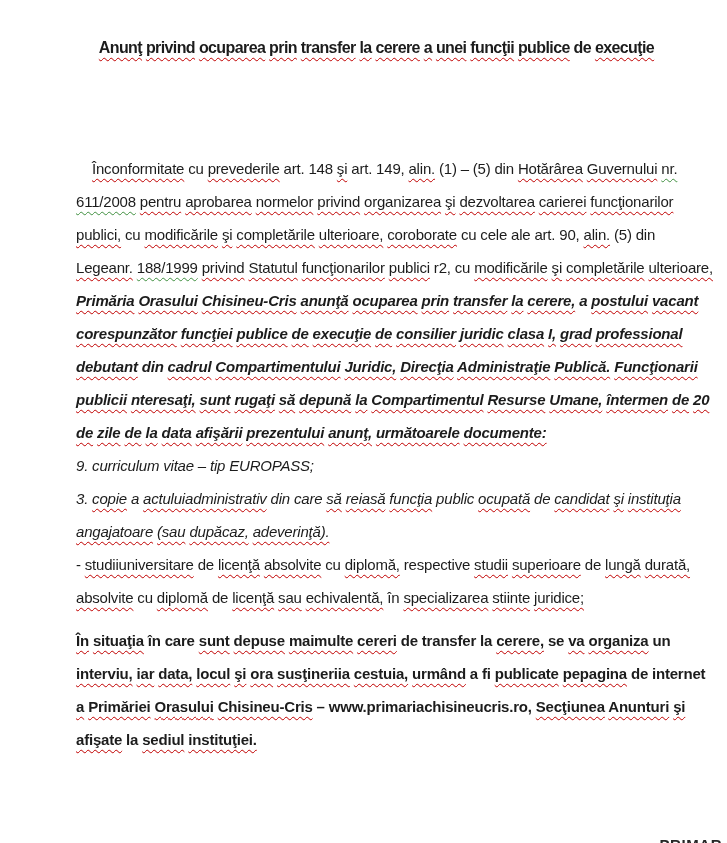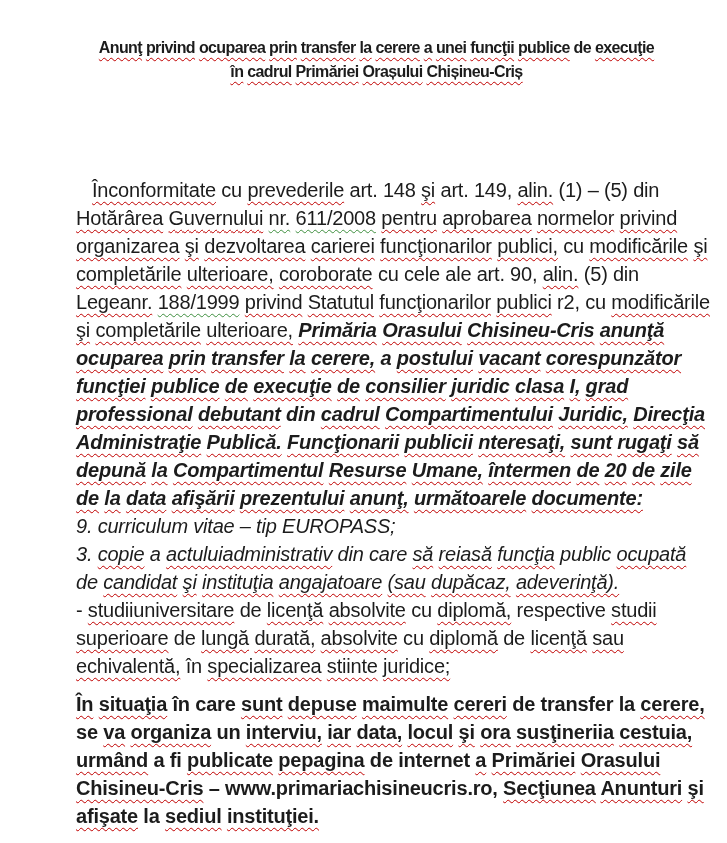--- a/index.html
+++ b/index.html
@@ -20,22 +20,22 @@
     text-align:center;
     font-weight:700;
     font-size:16px;
     line-height:24px;
     letter-spacing:-0.6px;
     white-space:nowrap;
     margin-left:-50px;
     margin-right:-14px;
   }
   .para{
-    font-size:20px;
-    line-height:28px;
+    font-size:15px;
+    line-height:33px;
     letter-spacing:-0.2px;
   }
   .p1{text-indent:16px;margin-top:92px;}
   .mt-list{margin-top:23px;}
   .mt-cond{margin-top:14px;}
   .mt-int{margin-top:10px;font-weight:bold;}
   .sig{
     text-align:right;
     font-weight:700;
     font-size:15px;
@@ -63,21 +63,20 @@
     text-decoration-thickness:1px;
     text-underline-offset:4px;
   }
 </style>
 </head>
 <body style="background: rgb(255, 255, 255); color: rgb(28, 28, 28);">
 
 <div class="doc">
   <div>
       <div class="block title-line"><span><span class="sp">Anunţ</span> <span class="sp">privind</span> <span class="sp">ocuparea</span> <span class="sp">prin</span> <span class="sp">transfer</span> <span class="sp">la</span> <span class="sp">cerere</span> <span class="sp">a</span> <span class="sp">unei</span> <span class="sp">funcţii</span> <span class="sp">publice</span></span><span> de </span><span><span class="sp">execuţie</span></span></div>
-      <div class="block title-line"><span><span class="sp">în</span> <span class="sp">cadrul</span> <span class="sp">Primăriei</span> <span class="sp">Orașului</span> <span class="sp">Chișineu-Criș</span></span></div>
       <div class="block para p1"><span><span class="sp">Înconformitate</span></span><span> cu </span><span><span class="sp">prevederile</span></span><span> art. 148 </span><span><span class="sp">şi</span></span><span> art. 149, </span><span><span class="sp">alin.</span></span><span> (1) – (5) din </span><span><span class="sp">Hotărârea</span> <span class="sp">Guvernului</span></span><span> </span><span><span class="gr">nr.</span> <span class="gr">611/2008</span></span><span> </span><span><span class="sp">pentru</span> <span class="sp">aprobarea</span> <span class="sp">normelor</span> <span class="sp">privind</span> <span class="sp">organizarea</span> <span class="sp">şi</span> <span class="sp">dezvoltarea</span> <span class="sp">carierei</span> <span class="sp">funcţionarilor</span> <span class="sp">publici,</span></span><span> cu </span><span><span class="sp">modificările</span> <span class="sp">şi</span> <span class="sp">completările</span> <span class="sp">ulterioare,</span> <span class="sp">coroborate</span></span><span> cu cele ale art. 90, </span><span><span class="sp">alin.</span></span><span> (5) din </span><span><span class="sp">Legeanr.</span></span><span> </span><span><span class="gr">188/1999</span></span><span> </span><span><span class="sp">privind</span> <span class="sp">Statutul</span> <span class="sp">funcţionarilor</span> <span class="sp">publici</span></span><span> r2, cu </span><span><span class="sp">modificările</span> <span class="sp">şi</span> <span class="sp">completările</span> <span class="sp">ulterioare,</span></span><span> </span><span class="bi"><span class="sp">Primăria</span> <span class="sp">Orasului</span> <span class="sp">Chisineu-Cris</span> <span class="sp">anunţă</span> <span class="sp">ocuparea</span> <span class="sp">prin</span> <span class="sp">transfer</span> <span class="sp">la</span> <span class="sp">cerere,</span></span><span class="bi"> a </span><span class="bi"><span class="sp">postului</span> <span class="sp">vacant</span> <span class="sp">corespunzător</span> <span class="sp">funcţiei</span> <span class="sp">publice</span> <span class="sp">de</span> <span class="sp">execuţie</span> <span class="sp">de</span> <span class="sp">consilier</span> <span class="sp">juridic</span> <span class="sp">clasa</span> <span class="sp">I,</span> <span class="sp">grad</span> <span class="sp">professional</span> <span class="sp">debutant</span></span><span class="bi"> din </span><span class="bi"><span class="sp">cadrul</span> <span class="sp">Compartimentului</span> <span class="sp">Juridic,</span> <span class="sp">Direcţia</span> <span class="sp">Administraţie</span> <span class="sp">Publică.</span> <span class="sp">Funcţionarii</span> <span class="sp">publicii</span> <span class="sp">nteresaţi,</span> <span class="sp">sunt</span> <span class="sp">rugaţi</span> <span class="sp">să</span> <span class="sp">depună</span> <span class="sp">la</span> <span class="sp">Compartimentul</span> <span class="sp">Resurse</span> <span class="sp">Umane,</span> <span class="sp">întermen</span> <span class="sp">de</span> <span class="sp">20</span> <span class="sp">de</span> <span class="sp">zile</span> <span class="sp">de</span> <span class="sp">la</span> <span class="sp">data</span> <span class="sp">afişării</span> <span class="sp">prezentului</span> <span class="sp">anunţ,</span> <span class="sp">următoarele</span> <span class="sp">documente:</span></span></div>
       <div class="block para"><span class="i">9. curriculum vitae – tip EUROPASS;</span></div>
       <div class="block para"><span class="i">3. </span><span class="i"><span class="sp">copie</span></span><span class="i"> a </span><span class="i"><span class="sp">actuluiadministrativ</span></span><span class="i"> din care </span><span class="i"><span class="sp">să</span> <span class="sp">reiasă</span> <span class="sp">funcţia</span></span><span class="i"> public </span><span class="i"><span class="sp">ocupată</span></span><span class="i"> de </span><span class="i"><span class="sp">candidat</span> <span class="sp">şi</span> <span class="sp">instituţia</span> <span class="sp">angajatoare</span> <span class="sp">(sau</span> <span class="sp">dupăcaz,</span> <span class="sp">adeverinţă).</span></span></div>
       <div class="block para"><span>- </span><span><span class="sp">studiiuniversitare</span></span><span> de </span><span><span class="sp">licenţă</span> <span class="sp">absolvite</span></span><span> cu </span><span><span class="sp">diplomă,</span></span><span> respective </span><span><span class="sp">studii</span> <span class="sp">superioare</span></span><span> de </span><span><span class="sp">lungă</span> <span class="sp">durată,</span> <span class="sp">absolvite</span></span><span> cu </span><span><span class="sp">diplomă</span></span><span> de </span><span><span class="sp">licenţă</span> <span class="sp">sau</span> <span class="sp">echivalentă,</span></span><span> în </span><span><span class="sp">specializarea</span> <span class="sp">stiinte</span> <span class="sp">juridice;</span></span></div>
       <div class="block para mt-int"><span><span class="sp">În</span> <span class="sp">situaţia</span></span><span> în care </span><span><span class="sp">sunt</span> <span class="sp">depuse</span> <span class="sp">maimulte</span> <span class="sp">cereri</span></span><span> de transfer la </span><span><span class="sp">cerere,</span></span><span> se </span><span><span class="sp">va</span> <span class="sp">organiza</span></span><span> un </span><span><span class="sp">interviu,</span> <span class="sp">iar</span> <span class="sp">data,</span> <span class="sp">locul</span> <span class="sp">şi</span> <span class="sp">ora</span> <span class="sp">susţineriia</span> <span class="sp">cestuia,</span> <span class="sp">urmând</span></span><span> a fi </span><span><span class="sp">publicate</span> <span class="sp">pepagina</span></span><span> de internet </span><span><span class="sp">a</span></span><span> </span><span><span class="sp">Primăriei</span> <span class="sp">Orasului</span> <span class="sp">Chisineu-Cris</span></span><span> – www.primariachisineucris.ro, </span><span><span class="sp">Secţiunea</span> <span class="sp">Anunturi</span> <span class="sp">şi</span> <span class="sp">afişate</span></span><span> la </span><span><span class="sp">sediul</span> <span class="sp">instituţiei.</span></span></div>
       <div class="block sig mt-sig"><span class="b">PRIMAR,</span></div>
       <div class="block sig mt-sig2"><span class="b">EC. BURDAN EUROPASS</span></div>
     </div>
 </div>
 

